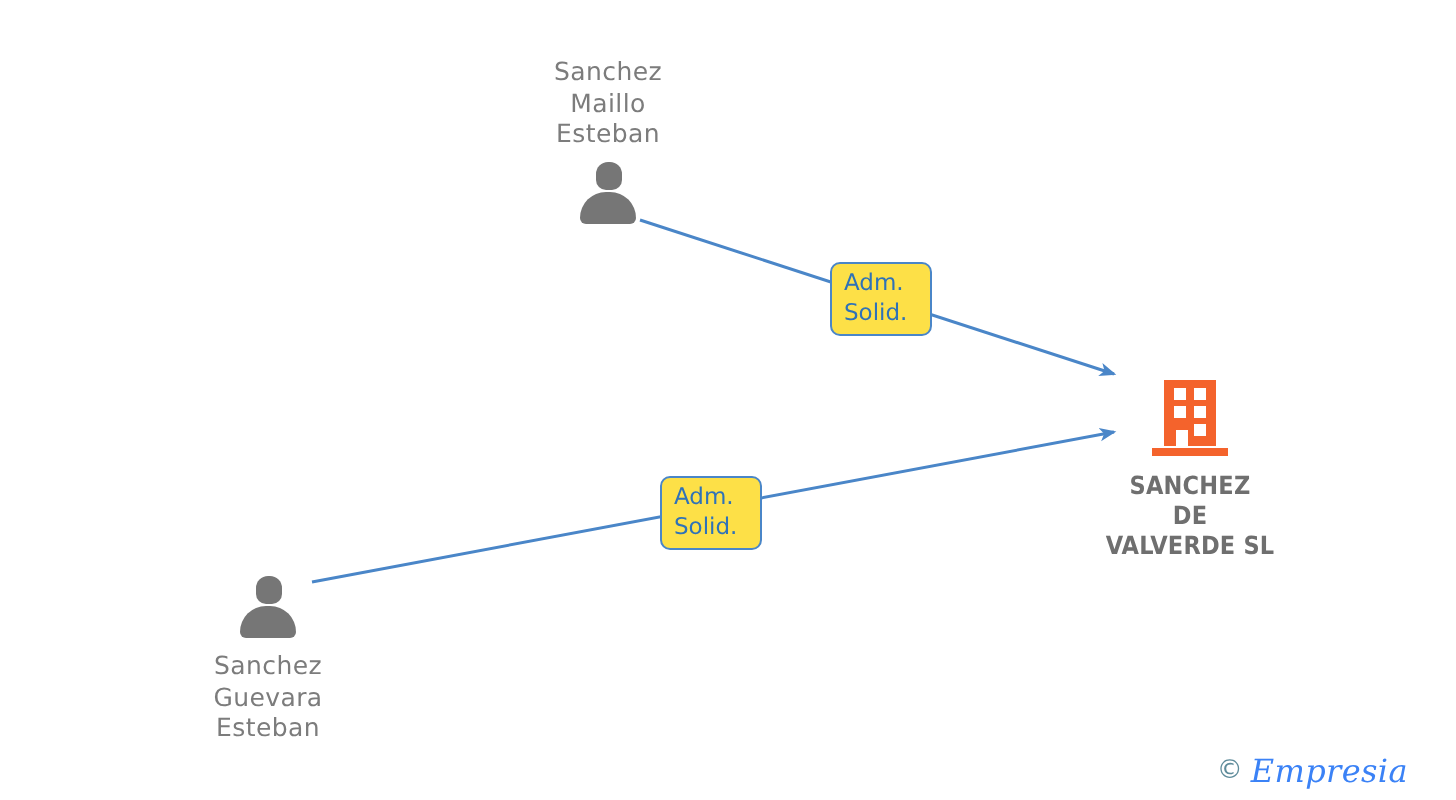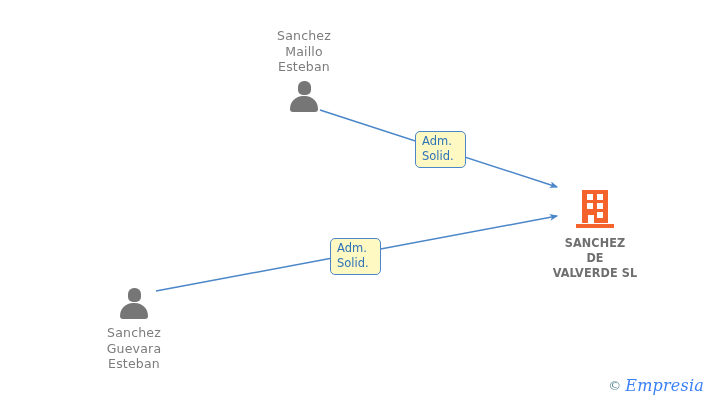--- a/index.html
+++ b/index.html
@@ -94,21 +94,21 @@
     letter-spacing:.1px;
     white-space:pre-line;
     font-stretch:condensed;
   }
 
   
   .rel-label{
     position:absolute;
     z-index:3;
     box-sizing:border-box;
-    background:#fef9c3;
+    background:#fde047;
     border:1px solid #4a86c8;
     border-radius:5px;
     color:#2f72b8;
     font-size:11.5px;
     line-height:15px;
     text-align:left;
     padding:2px 18px 3px 6px;
     white-space:pre-line;
   }
 

